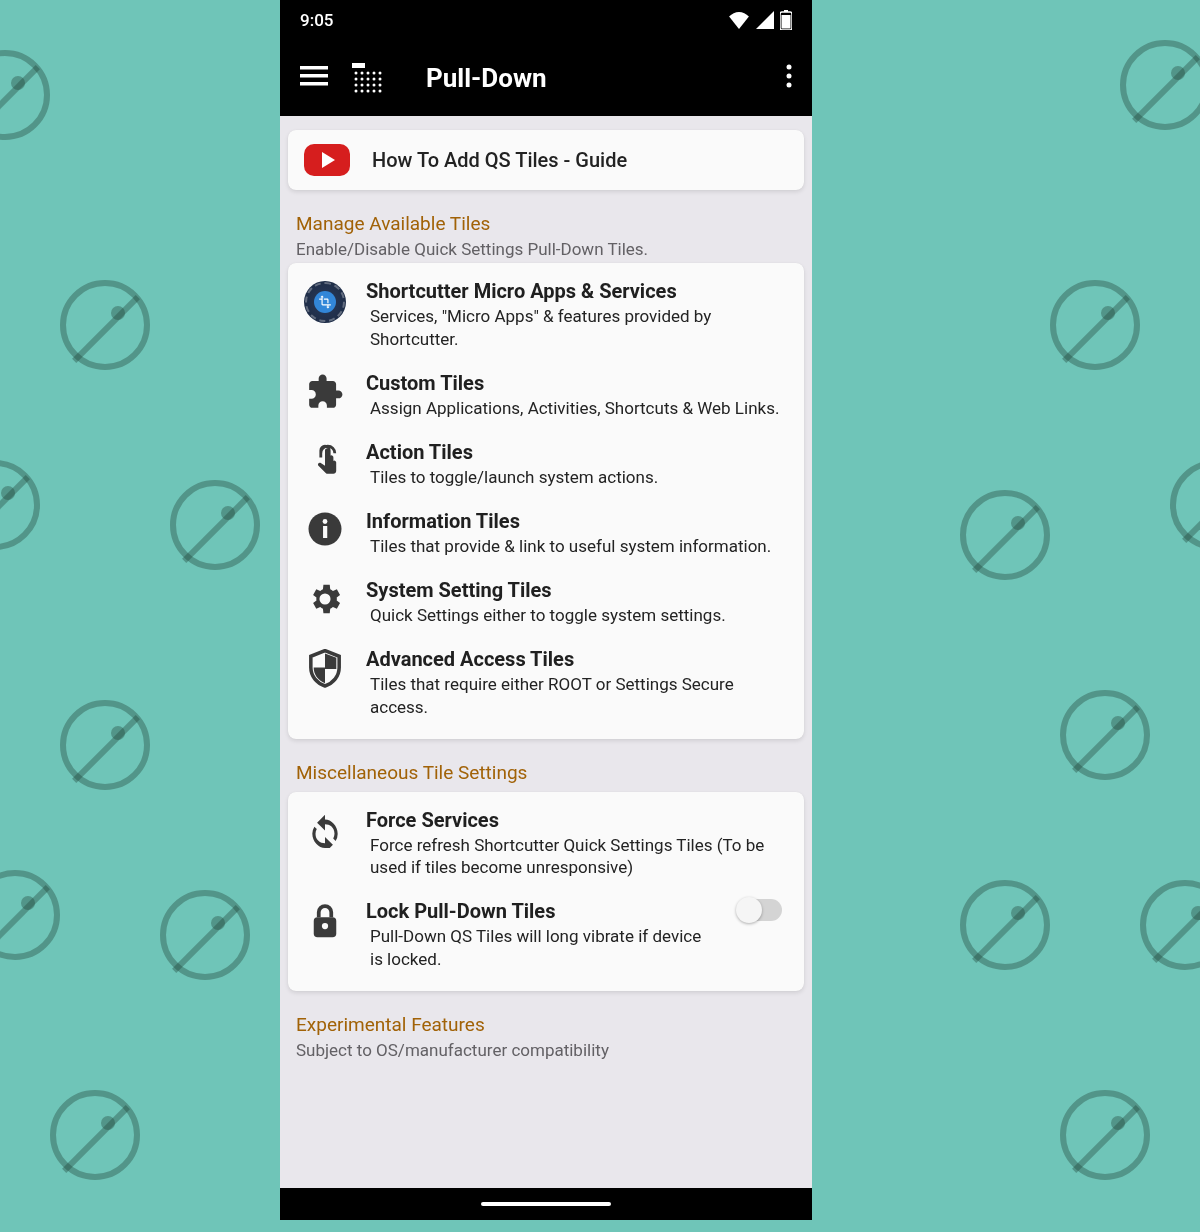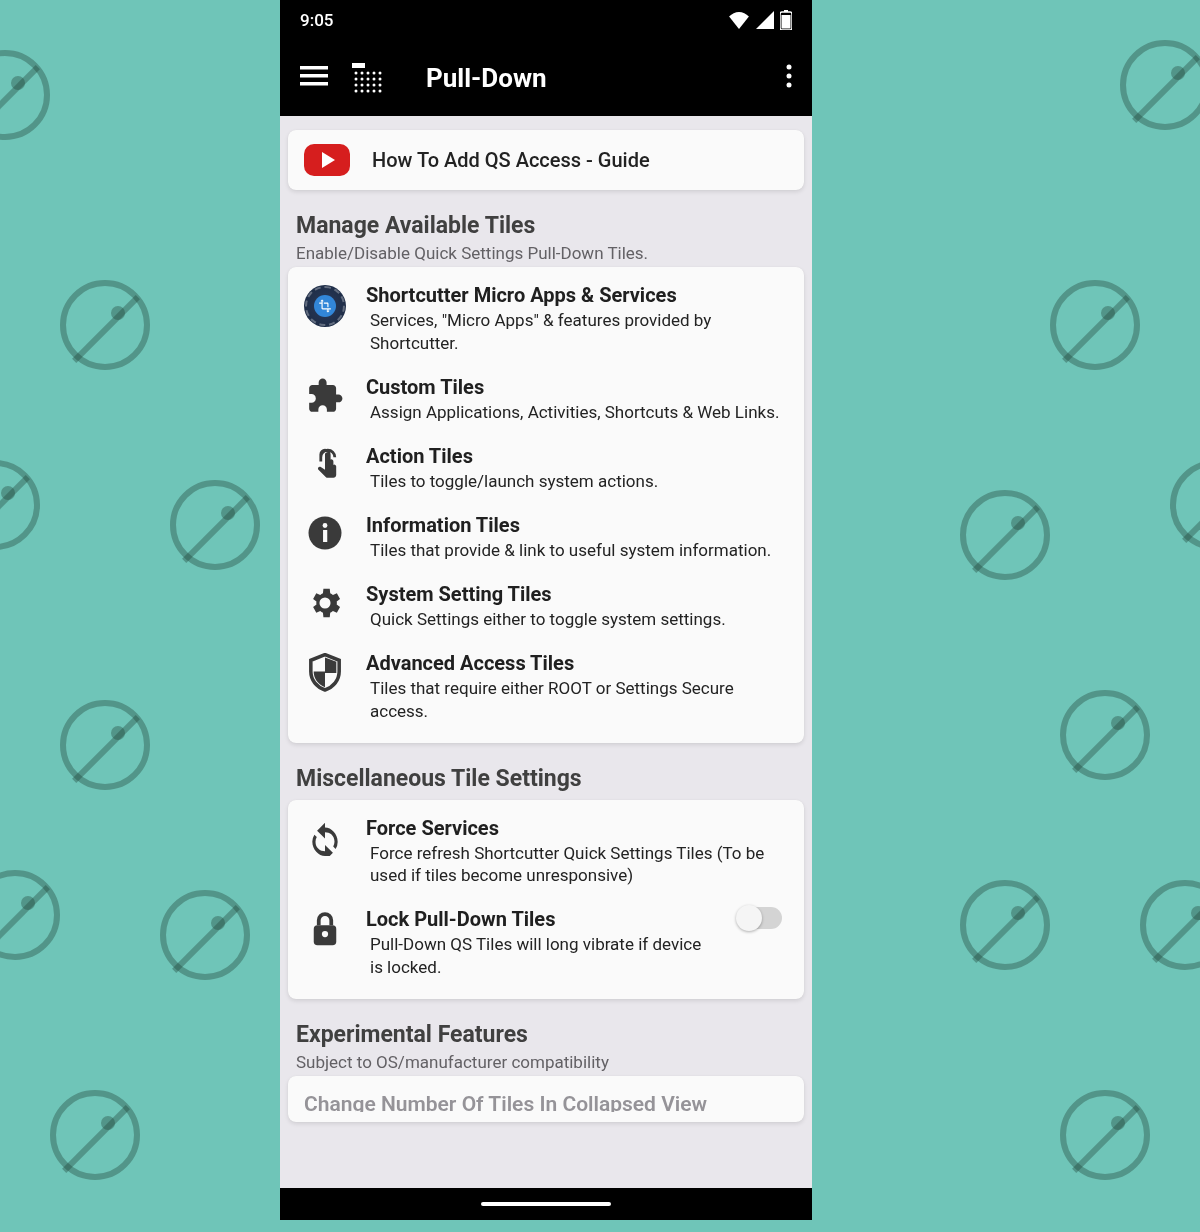--- a/index.html
+++ b/index.html
@@ -64,21 +64,21 @@
   .guide-card {
     display: flex;
     align-items: center;
     padding: 14px 16px;
     gap: 22px;
   }
   .guide-title { font-size: 20px; color: #222; font-weight: 500; }
   .youtube { width: 46px; height: 32px; background: #d61e1e; border-radius: 10px; display:flex; align-items:center; justify-content:center;}
   .youtube::after { content:''; border-left: 13px solid #fff; border-top: 8px solid transparent; border-bottom: 8px solid transparent; margin-left:3px;}
   .section-header { padding: 8px 8px 4px 8px; }
-  .section-title { color: #404040; font-size: 23px; font-weight: 700; margin-bottom: 4px; }
+  .section-title { color: #a16207; font-size: 19px; font-weight: 400; margin-bottom: 4px; }
   .section-sub { color: #636165; font-size: 17px; }
   .list-card { padding: 6px 0 10px 0; }
   .row {
     display: flex;
     padding: 10px 16px;
     gap: 20px;
     align-items: flex-start;
   }
   .row-icon {
     width: 42px;
@@ -223,21 +223,21 @@
           <circle cx="3" cy="12" r="2.5" fill="#fff"></circle>
           <circle cx="3" cy="21" r="2.5" fill="#fff"></circle>
         </svg>
     </span>
   </div>
 
   <div class="content">
 
     <div class="card guide-card">
       <div class="youtube"></div>
-      <div class="guide-title">How To Add QS Access - Guide</div>
+      <div class="guide-title">How To Add QS Tiles - Guide</div>
     </div>
 
     <div class="section-header">
       <div class="section-title">Manage Available Tiles</div>
       <div class="section-sub">Enable/Disable Quick Settings Pull-Down Tiles.</div>
     </div>
 
     <div class="card list-card">
       <div class="row">
         <div class="row-icon">
@@ -355,22 +355,19 @@
             </div>
         </div>
       </div>
     </div>
 
     <div class="section-header">
       <div class="section-title">Experimental Features</div>
       <div class="section-sub">Subject to OS/manufacturer compatibility</div>
     </div>
 
-    <div class="card partial-card">
-      <div class="cutoff">Change Number Of Tiles In Collapsed View</div>
-    </div>
 
   </div>
 
   <div class="nav-bar">
     <div class="nav-pill"></div>
   </div>
 </div>
 
 </body></html>

